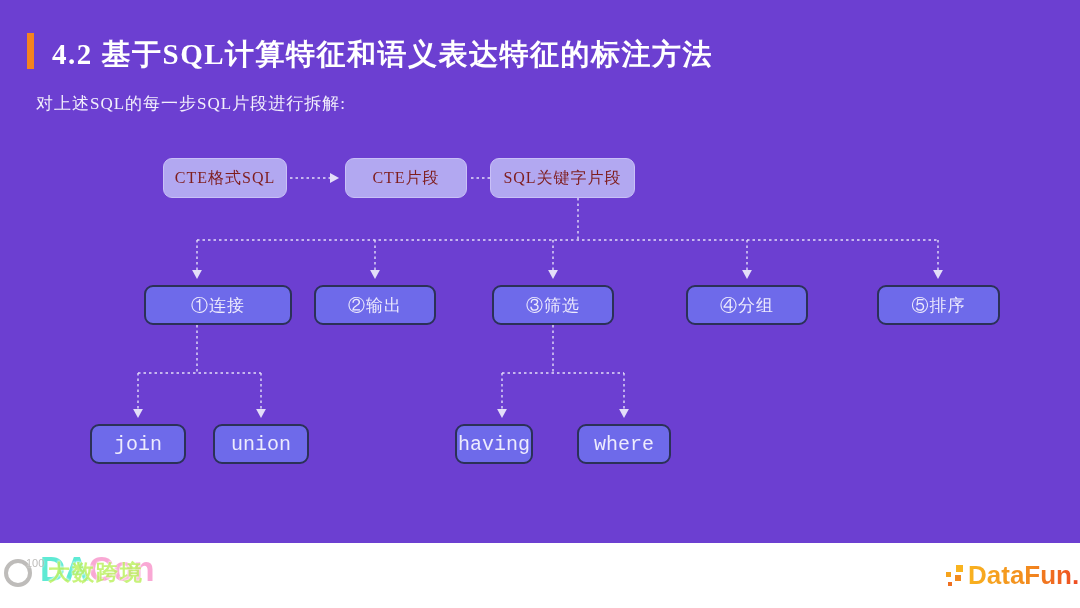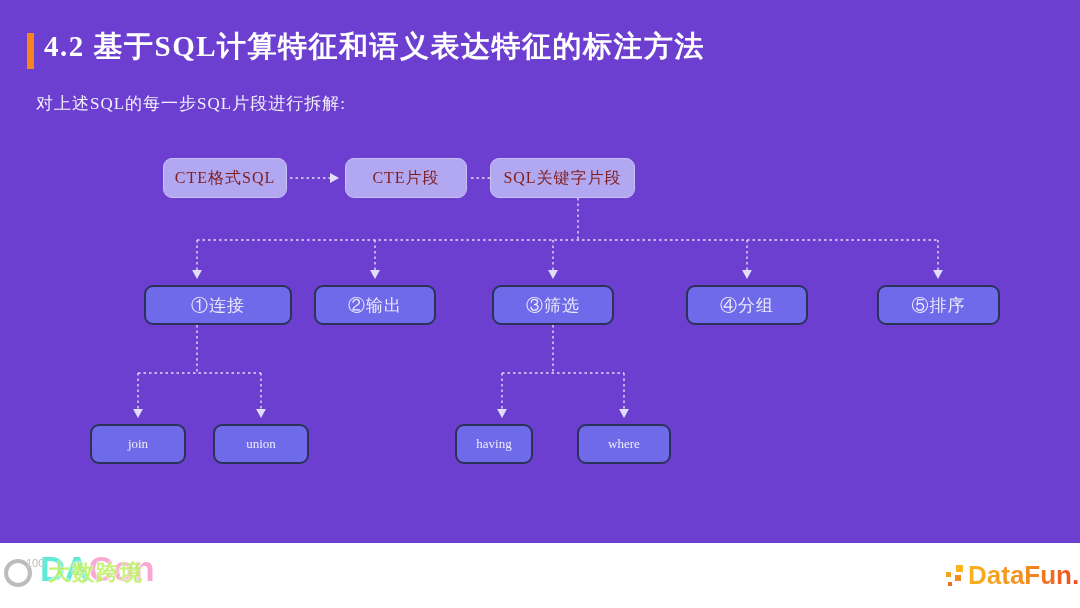--- a/index.html
+++ b/index.html
@@ -9,21 +9,21 @@
     background:#6c3fd1;
     overflow:hidden;
     font-family:"Liberation Serif","DejaVu Serif",serif;
   }
   
   .accent-bar{
     position:absolute;left:27px;top:33px;width:7px;height:36px;
     background:#f5831e;
   }
   .title{
-    position:absolute;left:44px;top:27px;margin:0;
+    position:absolute;left:44px;top:27px;margin:8px;
     font-size:29px;font-weight:bold;color:#ffffff;
     letter-spacing:1.5px;white-space:nowrap;
   }
   .subtitle{
     position:absolute;left:36px;top:92px;margin:0;
     font-size:17px;color:#f2effc;letter-spacing:1px;
   }
   
   .node{
     position:absolute;height:40px;
@@ -32,22 +32,22 @@
     font-size:16px;letter-spacing:1px;white-space:nowrap;
   }
   .node.light{
     background:#b2a8f1;border:1px solid #c9c0f7;color:#7f1d1d;
   }
   .node.dark{
     background:#6e6aea;border:2px solid #2b3157;color:#edebfd;
     font-size:17px;
   }
   .node.mono{
-    font-family:Liberation Serif, serif;
-    font-size:13px;letter-spacing:0;
+    font-family:Liberation Mono, monospace;
+    font-size:20px;letter-spacing:0;
   }
   .connectors{
     position:absolute;left:0;top:0;width:1080px;height:543px;
     pointer-events:none;
   }
   
   .footer{
     position:absolute;left:0;top:543px;width:1080px;height:65px;
     background:#ffffff;
   }

